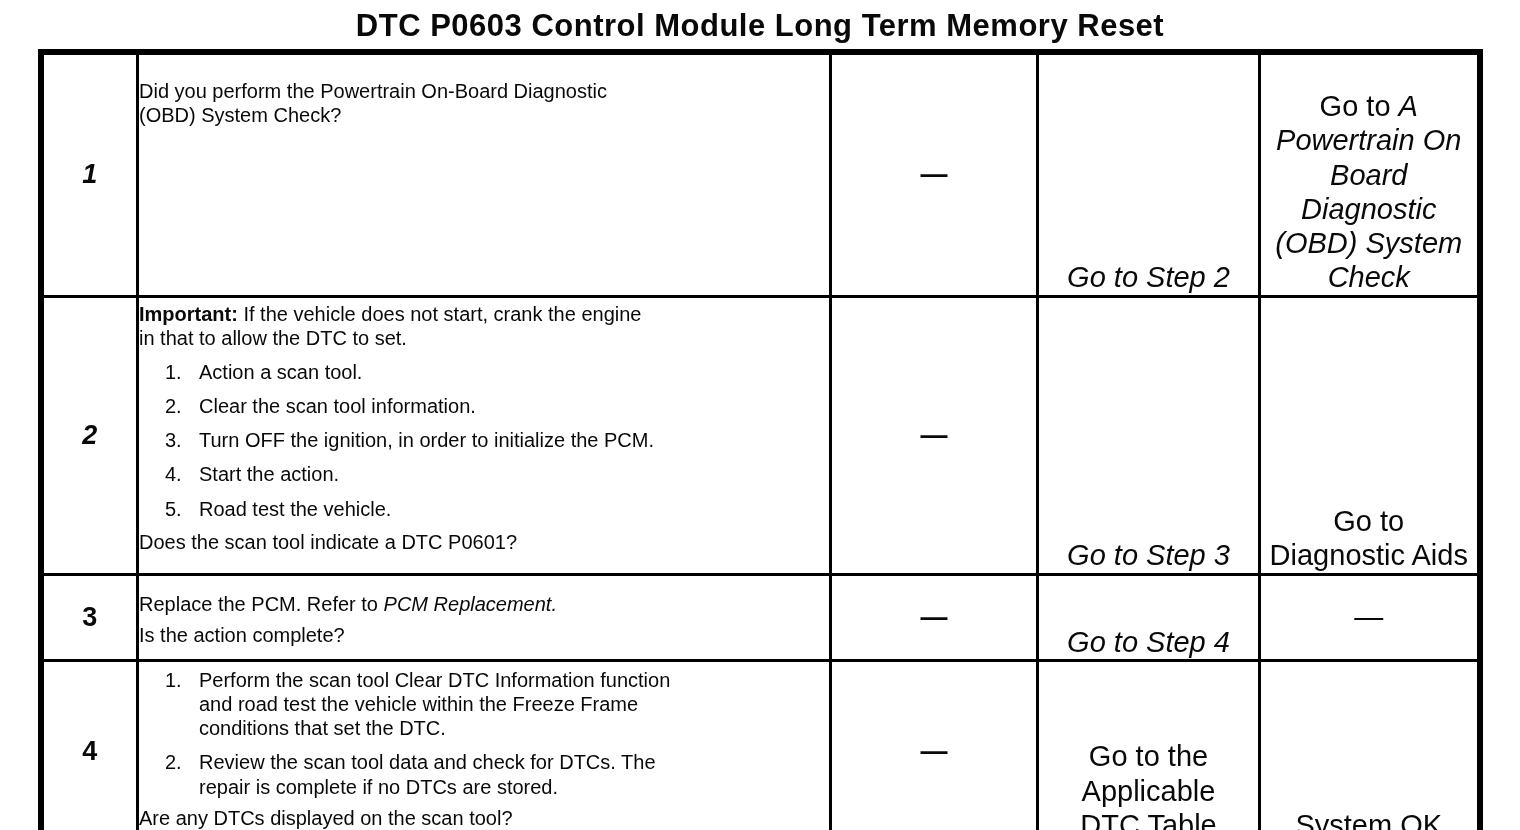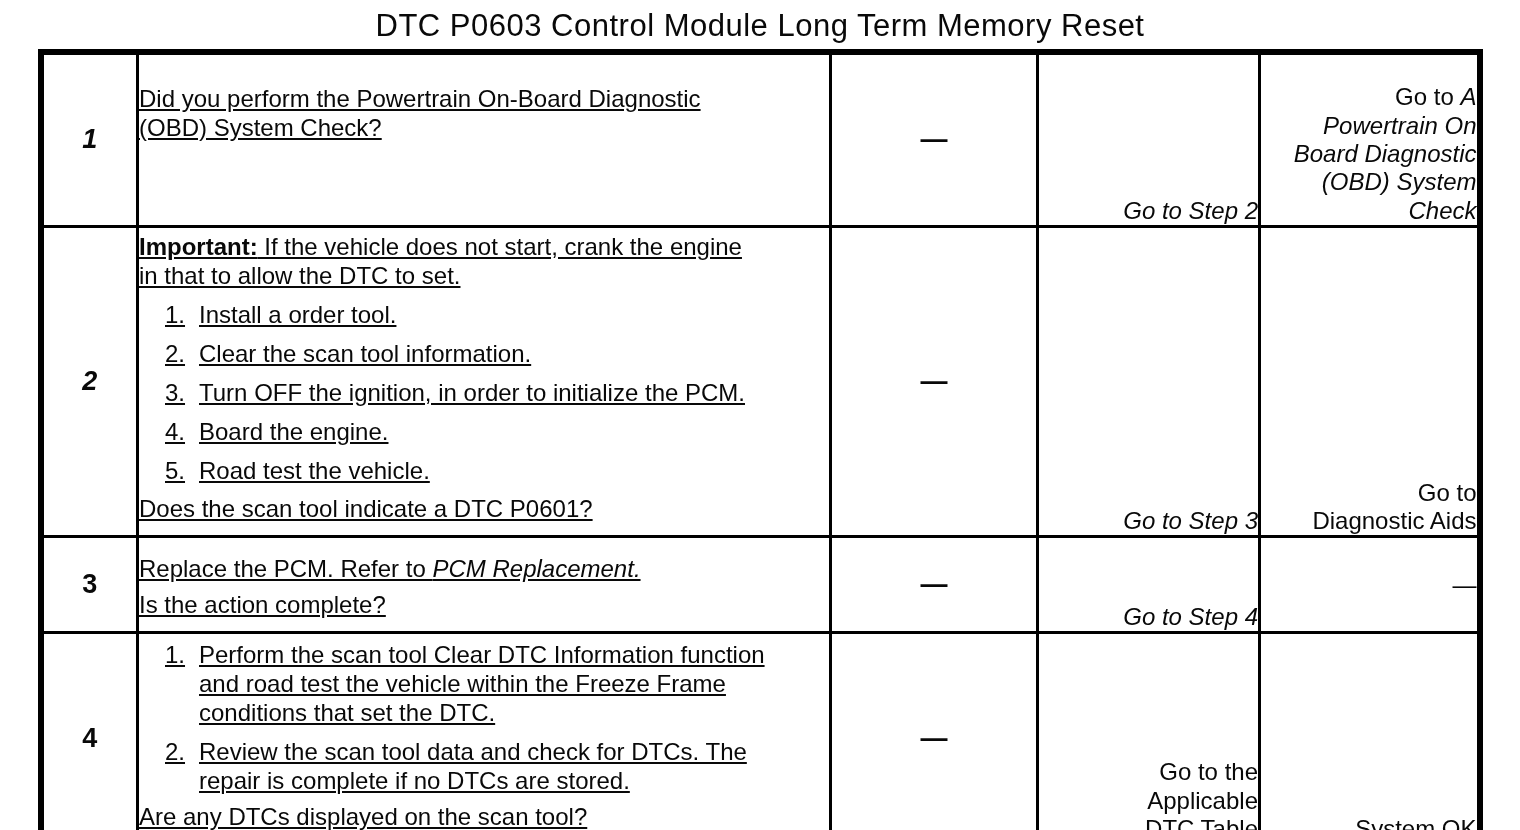--- a/index.html
+++ b/index.html
@@ -8,21 +8,21 @@
     width: 1520px; height: 830px;
     background: #ffffff;
     color: #090909;
     font-family: "Liberation Sans", sans-serif;
     overflow: hidden;
   }
   .page-title {
     margin: 8px 0 0 0;
     text-align: center;
     font-size: 31px;
-    font-weight: normal;
+    font-weight: bold;
     letter-spacing: 0.5px;
   }
   table.dtc-table {
     border-collapse: collapse;
     table-layout: fixed;
     margin: 5px auto 0 auto;
     width: 1439px;
   }
   .dtc-table th, .dtc-table td {
     border: 3px solid #000;
@@ -39,43 +39,42 @@
   }
   .step-cell {
     text-align: center;
     vertical-align: middle;
     font-size: 27px;
     font-weight: bold;
   }
   .step-italic { font-style: italic; }
   .action-cell {
     vertical-align: top;
-    font-size: 24px;
+    font-size: 20px;
     line-height: 1.21;
     padding: 8px 10px 6px 10px;
-    text-decoration: underline;
   }
   .pre { white-space: pre-line; }
   .para { margin: 4px 0 0 0; }
   .b { font-weight: bold; }
   .ref { font-style: italic; }
   .li { display: flex; margin: 10px 0 0 26px; }
   .li .num { flex: 0 0 34px; }
   .li .txt { flex: 1 1 auto; }
   .question { margin: 7px 0 12px 0; }
   .r2-question { margin-top: 9px; }
   .value-cell {
     text-align: center;
     vertical-align: middle;
     font-size: 27px;
     font-weight: bold;
   }
   .result-cell {
-    text-align: right;
-    font-size: 24px;
+    text-align: center;
+    font-size: 29px;
     line-height: 1.18;
     padding: 5px 8px 8px 8px;
   }
   .v-bottom { vertical-align: bottom; }
   .v-mid { vertical-align: middle; }
   .goto { font-style: italic; margin-top: 16px; }
 </style>
 </head>
 <body>
 
@@ -117,33 +116,33 @@
 
   <tr style="height:278px">
     <td class="step-cell">
       <span class="step-italic">2</span>
     </td>
     <td class="action-cell">
       <p class="para pre"><span class="b">Important:</span><span> If the vehicle does not start, crank the engine
 in that to allow the DTC to set.</span></p>
       <div class="li">
         <span class="num">1.</span>
-        <span class="txt pre">Install a order tool.</span>
+        <span class="txt pre">Action a scan tool.</span>
       </div>
       <div class="li">
         <span class="num">2.</span>
         <span class="txt pre">Clear the scan tool information.</span>
       </div>
       <div class="li">
         <span class="num">3.</span>
         <span class="txt pre">Turn OFF the ignition, in order to initialize the PCM.</span>
       </div>
       <div class="li">
         <span class="num">4.</span>
-        <span class="txt pre">Board the engine.</span>
+        <span class="txt pre">Start the action.</span>
       </div>
       <div class="li">
         <span class="num">5.</span>
         <span class="txt pre">Road test the vehicle.</span>
       </div>
       <p class="question r2-question">Does the scan tool indicate a DTC P0601?</p>
     </td>
     <td class="value-cell">
       <span>—</span>
     </td>

